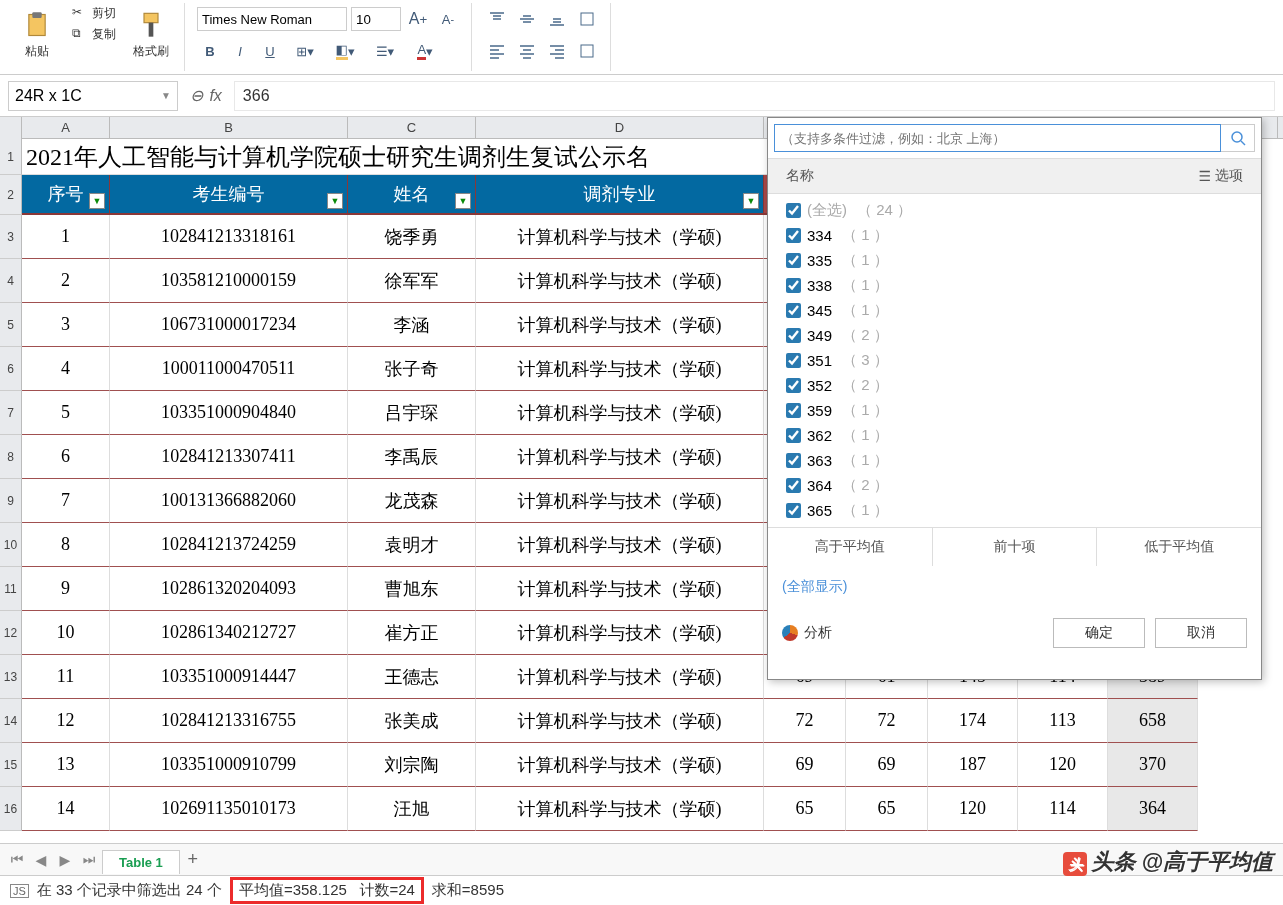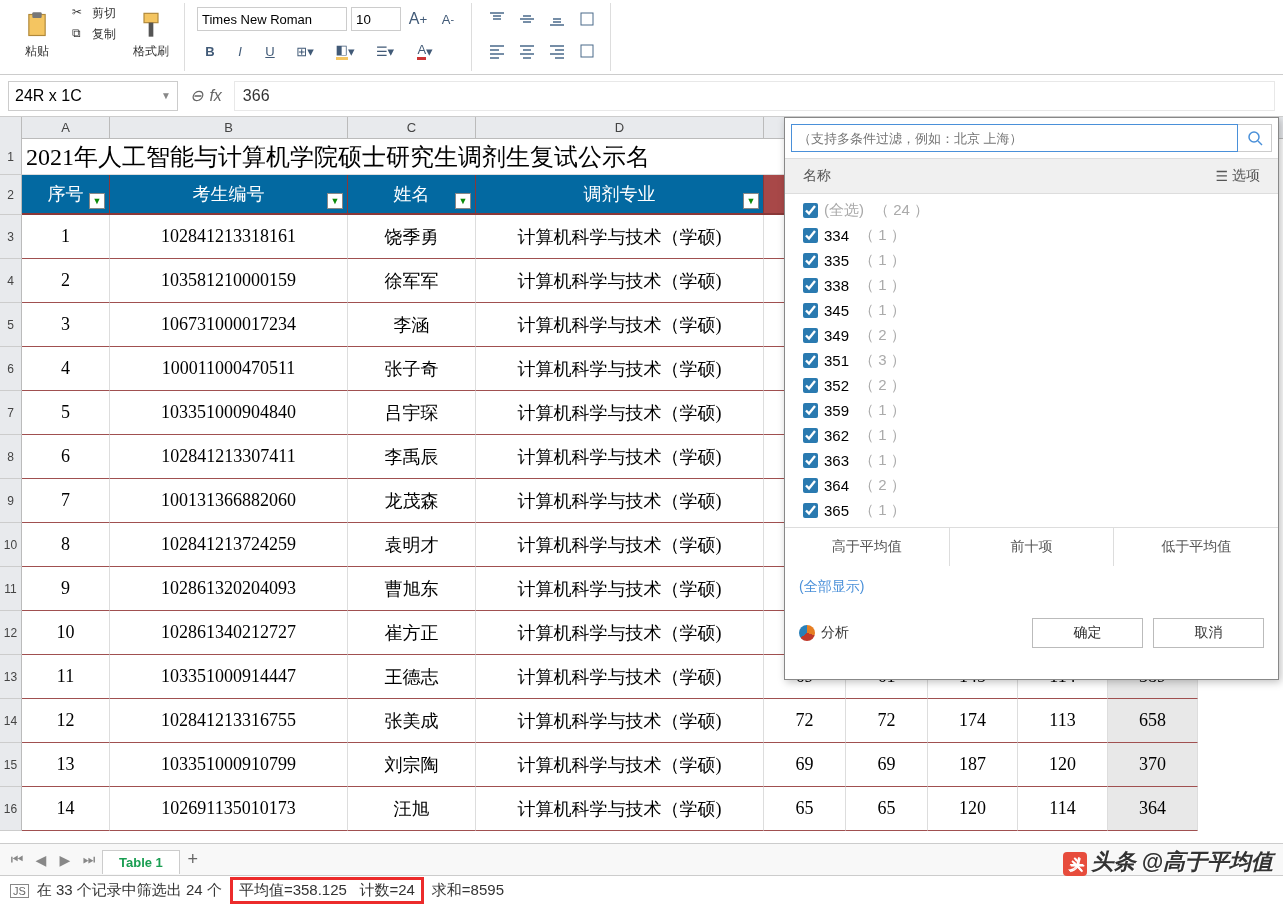--- a/index.html
+++ b/index.html
@@ -38,38 +38,38 @@
 .rows { display: flex; flex-direction: column; }
 .row { display: flex; height: 44px; }
 .row-h { width: 22px; background: #e8eaed; border-right: 1px solid #bbb; border-bottom: 1px solid #ccc; text-align: center; font-size: 12px; color: #444; display: flex; align-items: center; justify-content: center; }
 .cell { border-right: 1px solid #ddd; border-bottom: 1px solid #a05050; display: flex; align-items: center; justify-content: center; font-size: 18px; font-family: "SimSun", serif; color: #000; overflow: hidden; white-space: nowrap; }
 .title-row .cell { border-bottom: 1px solid #ddd; font-size: 22px; font-weight: normal; }
 .header-row .cell { background: #0369a1; color: #fff; border-right: 1px solid #8a3838; border-bottom: 2px solid #8a3838; position: relative; }
 .filter-btn { position: absolute; right: 4px; bottom: 4px; width: 16px; height: 16px; background: #fff; border: 1px solid #888; display: flex; align-items: center; justify-content: center; font-size: 9px; color: #0a8a0a; cursor: pointer; }
 .right-cell { background: #e8e8e8; }
 
 
-.filter-panel { position: absolute; right: 4px; top: 0; width: 495px; background: #fff; border: 1px solid #888; box-shadow: 2px 2px 8px rgba(0,0,0,.25); z-index: 100; font-size: 14px; }
+.filter-panel { position: absolute; right: 21px; top: 0; width: 495px; background: #fff; border: 1px solid #888; box-shadow: 2px 2px 8px rgba(0,0,0,.25); z-index: 100; font-size: 14px; }
 .filter-search { display: flex; align-items: center; padding: 6px; }
 .filter-search input { flex: 1; height: 28px; border: 1px solid #4a90d9; padding: 0 6px; font-size: 13px; color: #333; }
 .filter-search .sbtn { width: 34px; height: 28px; border: 1px solid #ccc; border-left: none; display: flex; align-items: center; justify-content: center; color: #4a90d9; cursor: pointer; }
 .filter-head { display: flex; justify-content: space-between; align-items: center; padding: 8px 18px; background: #f0f0f0; border-top: 1px solid #ddd; border-bottom: 1px solid #ddd; color: #555; }
 .opts-btn { display: flex; align-items: center; gap: 4px; color: #555; cursor: pointer; }
 .filter-list { max-height: 340px; overflow-y: scroll; padding: 4px 0; }
 .filter-item { display: flex; align-items: center; gap: 6px; padding: 3px 18px; font-size: 15px; }
 .filter-item input[type=checkbox] { width: 15px; height: 15px; accent-color: #2a7ab0; }
 .filter-item .cnt { color: #aaa; margin-left: 4px; }
 .filter-quick { display: flex; border-top: 1px solid #ddd; }
 .filter-quick div { flex: 1; text-align: center; padding: 10px 0; color: #555; cursor: pointer; border-right: 1px solid #ddd; }
 .filter-quick div:last-child { border-right: none; }
 .show-all { padding: 12px 14px; color: #4a90d9; cursor: pointer; }
 .analyze-row { display: flex; align-items: center; justify-content: space-between; padding: 10px 14px 31px; }
 .analyze-row .lbl { display: flex; align-items: center; gap: 6px; color: #333; }
 .pie { width: 16px; height: 16px; border-radius: 50%; background: conic-gradient(#e67e22 0 30%, #c0392b 30% 65%, #2980b9 65% 100%); }
-.btn { width: 111px; height: 30px; border: 1px solid #bbb; background: #fff; cursor: pointer; font-size: 14px; color: #333; }
+.btn { width: 92px; height: 30px; border: 1px solid #bbb; background: #fff; cursor: pointer; font-size: 14px; color: #333; }
 .btn-row { display: flex; gap: 10px; }
 
 
 .sheet-tabs { height: 32px; display: flex; align-items: center; border-top: 1px solid #ccc; padding: 0 6px; gap: 2px; background: #f8f8f8; }
 .nav-arrow { width: 22px; height: 22px; display: flex; align-items: center; justify-content: center; color: #888; cursor: pointer; font-size: 14px; }
 .tab { padding: 4px 16px; background: #fff; border: 1px solid #ccc; border-bottom: none; margin-top: 4px; font-weight: bold; color: #1a9e52; cursor: pointer; }
 .add-tab { width: 22px; height: 22px; display: flex; align-items: center; justify-content: center; color: #666; cursor: pointer; font-size: 18px; }
 
 
 .status-bar { height: 30px; display: flex; align-items: center; border-top: 1px solid #ccc; padding: 0 10px; gap: 8px; font-size: 15px; color: #333; }

